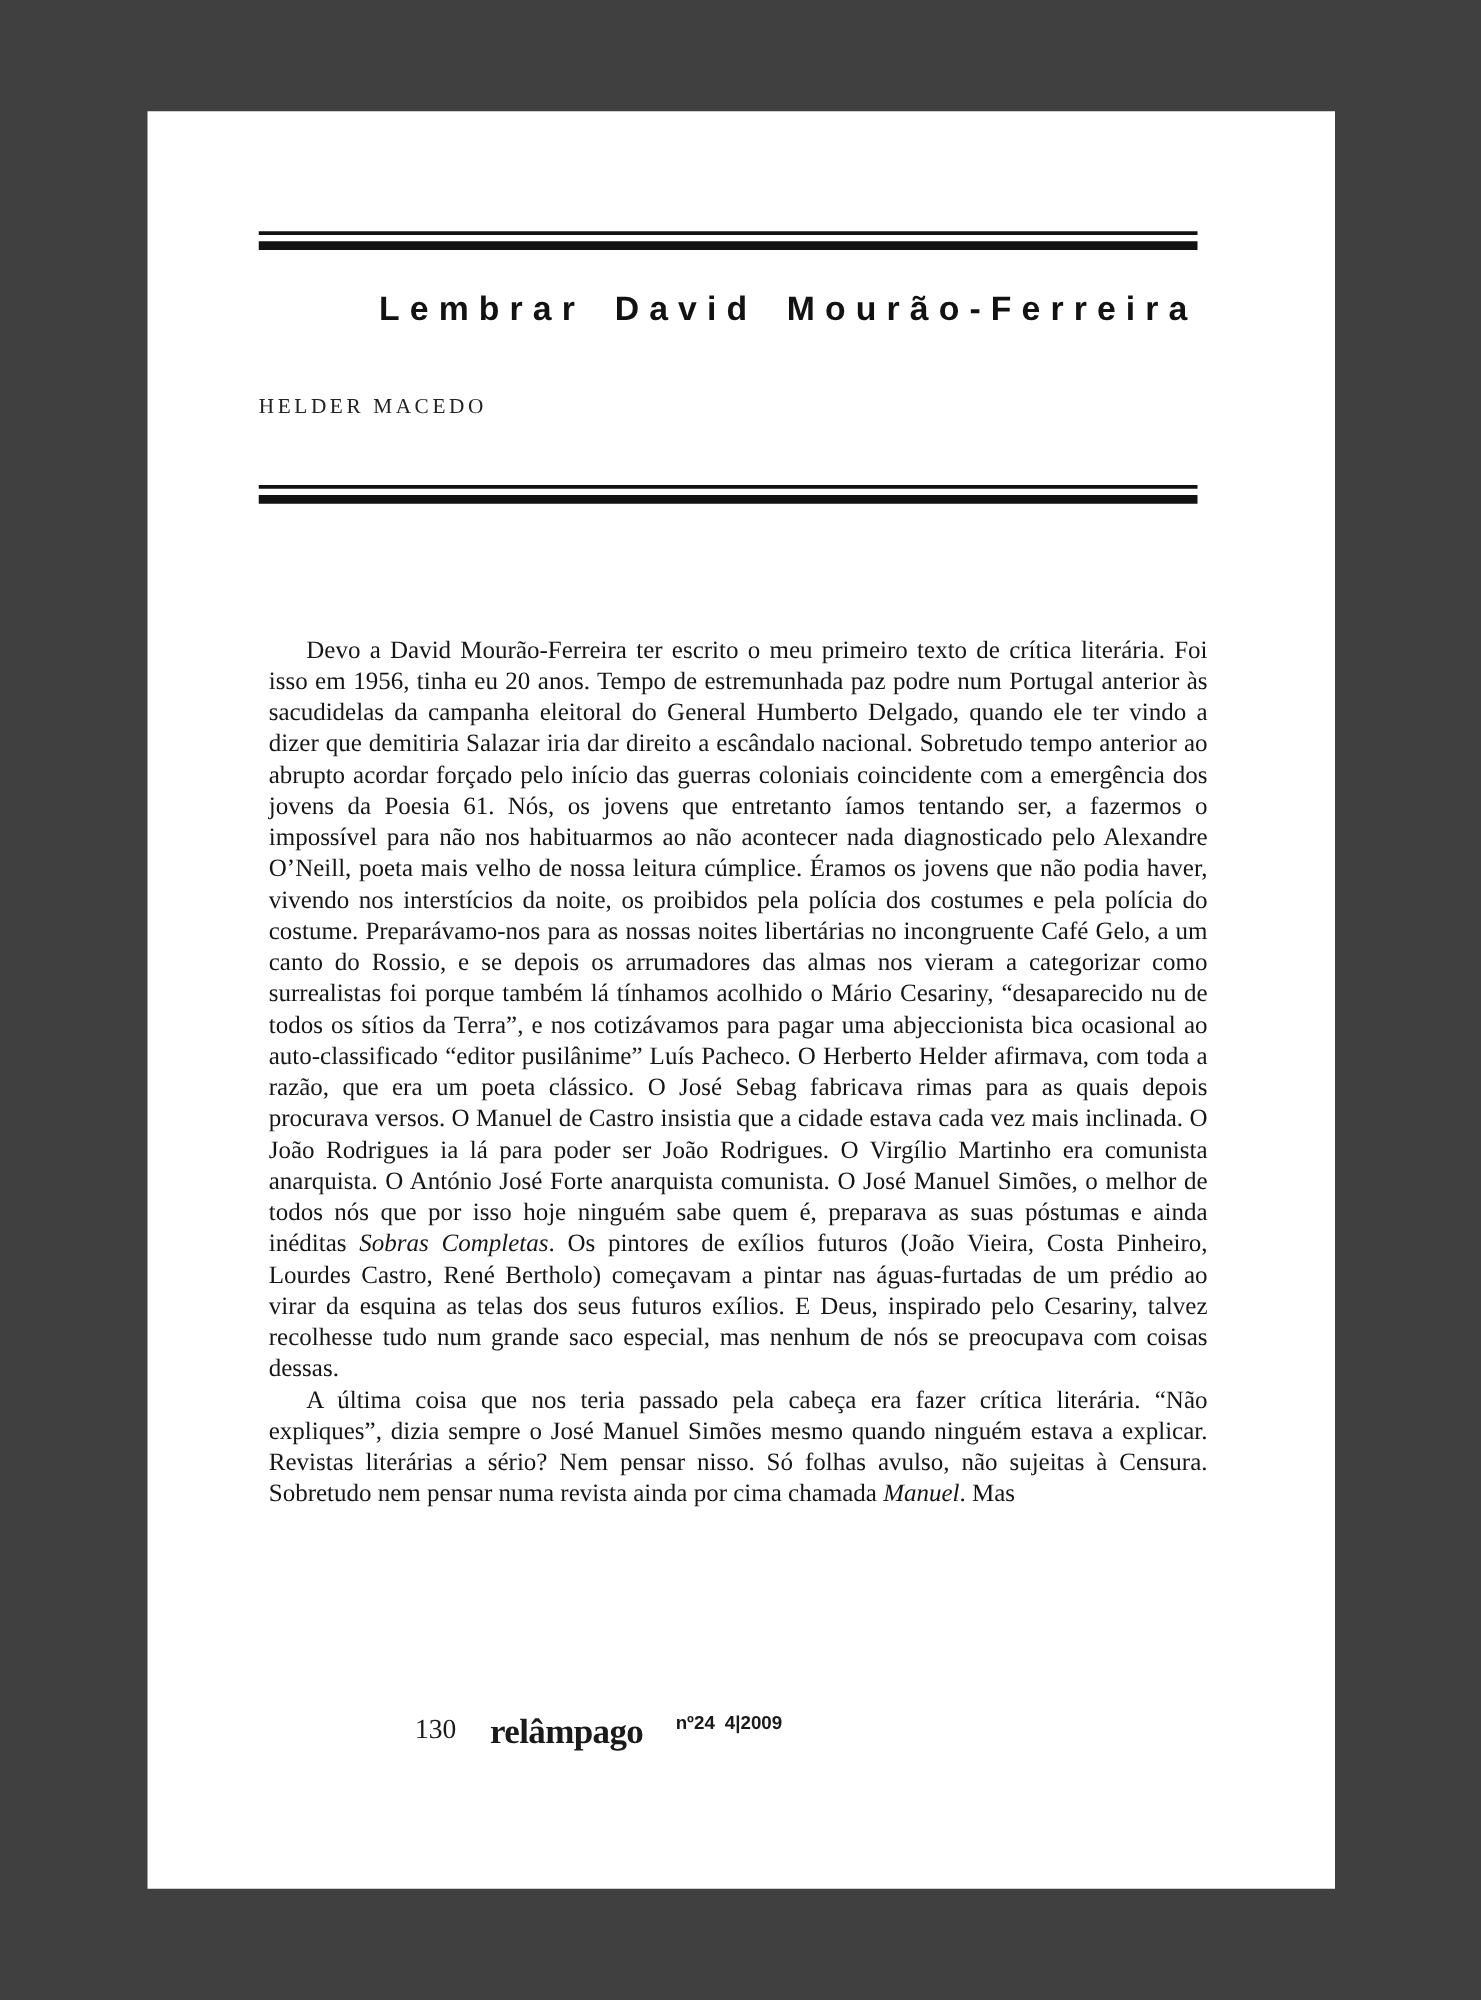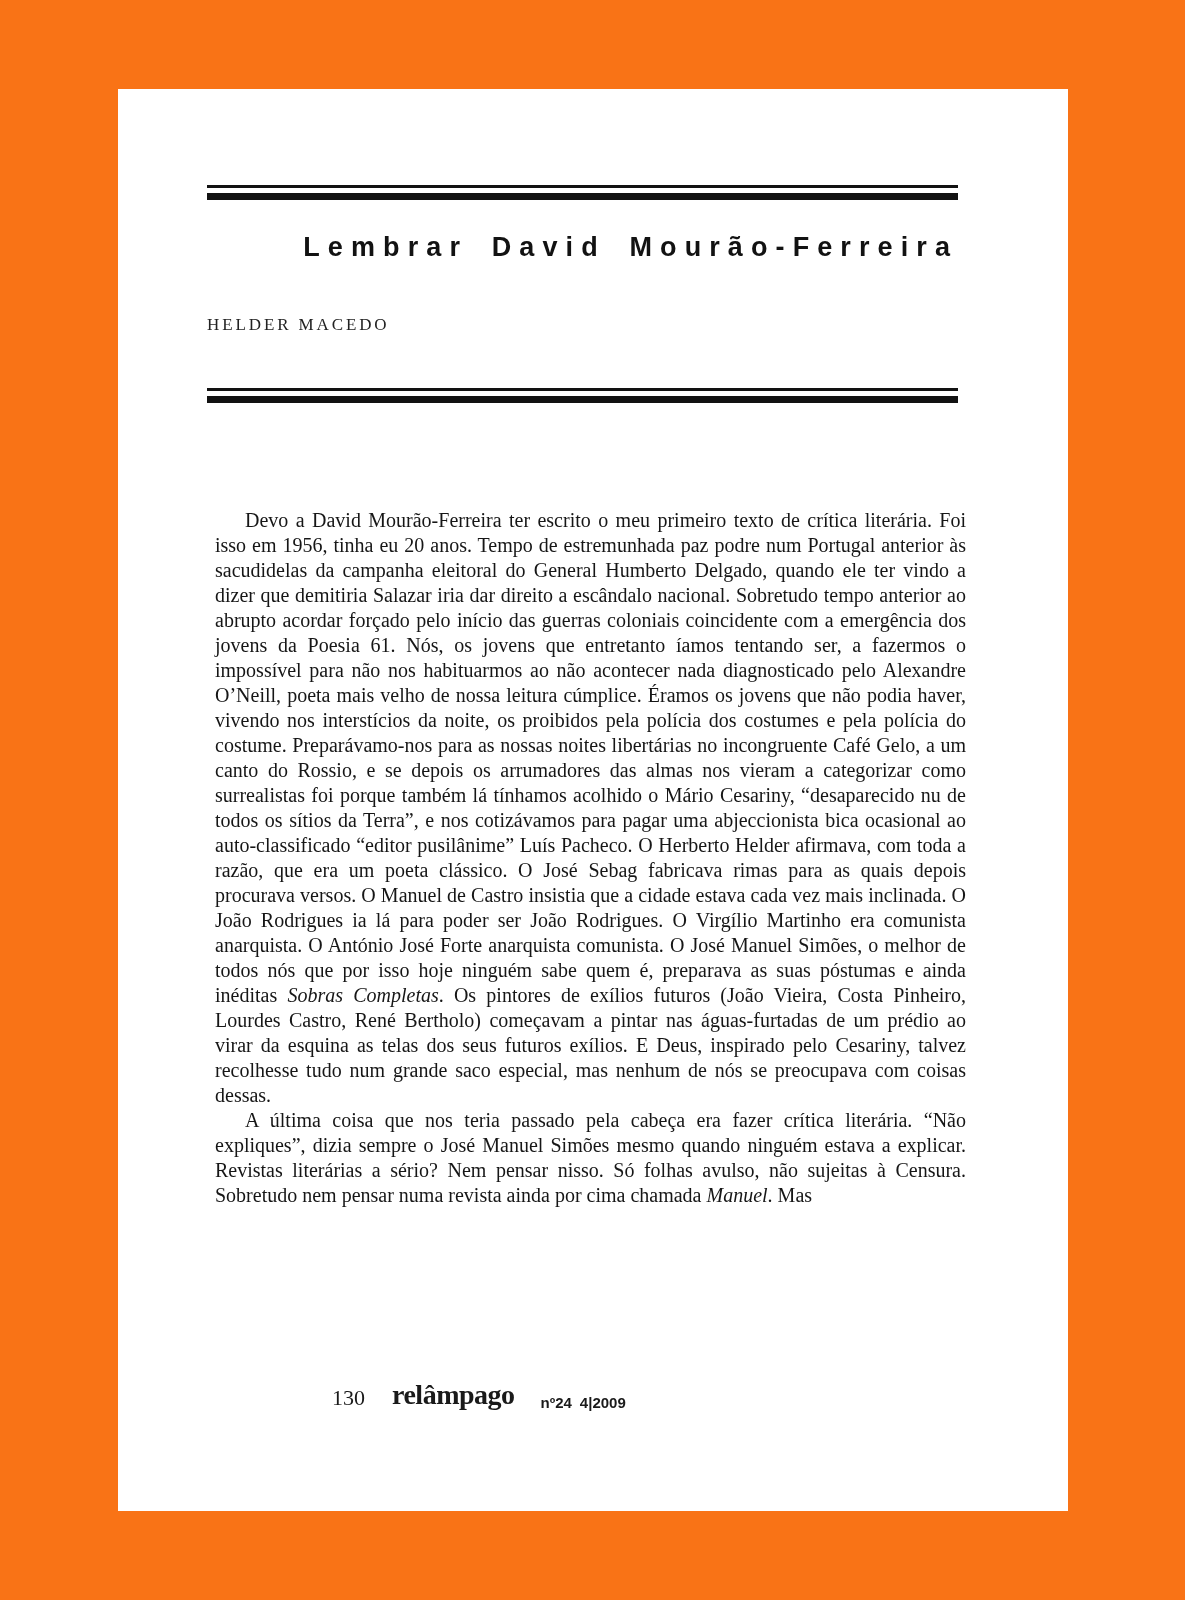--- a/index.html
+++ b/index.html
@@ -1,21 +1,21 @@
 <!DOCTYPE html>
 <html><head>
 <meta charset="utf-8">
 <style>
   html, body { margin: 0; padding: 0; }
   body { background: #eaeaea; }
   .canvas {
     position: relative;
     width: 1185px;
     height: 1600px;
-    background: #f97316;
+    background: #404040;
     overflow: hidden;
   }
   .sheet {
     position: absolute;
     left: 118px;
     top: 89px;
     width: 950px;
     height: 1422px;
     background: #ffffff;
   }
@@ -71,42 +71,42 @@
     text-align: justify;
     color: #161616;
   }
   .body-text p { margin: 0; text-indent: 30px; }
   .body-text em { font-style: italic; }
   .footer {
     position: absolute;
     left: 214px;
     top: 1281px;
     display: flex;
-    align-items: flex-end;
+    align-items: flex-start;
     color: #1a1a1a;
     white-space: nowrap;
   }
   .page-num {
     font-family: "Liberation Serif", serif;
     font-size: 22px;
   }
   .journal {
     font-family: "Liberation Serif", serif;
     font-weight: bold;
     font-size: 28px;
     margin-left: 27px;
     letter-spacing: -0.5px;
   }
   .issue, .issue-date {
     font-family: "Liberation Sans", sans-serif;
     font-weight: bold;
     font-size: 15px;
   }
   .issue { margin-left: 26px; }
-  .issue-date { margin-left: 8px; margin-top: 24px; }
+  .issue-date { margin-left: 8px; }
 </style>
 </head>
 <body>
 
 <div class="canvas">
   <div class="sheet">
 
     <div class="rule rule-top">
       <div class="thin"></div>
       <div class="thick"></div>

